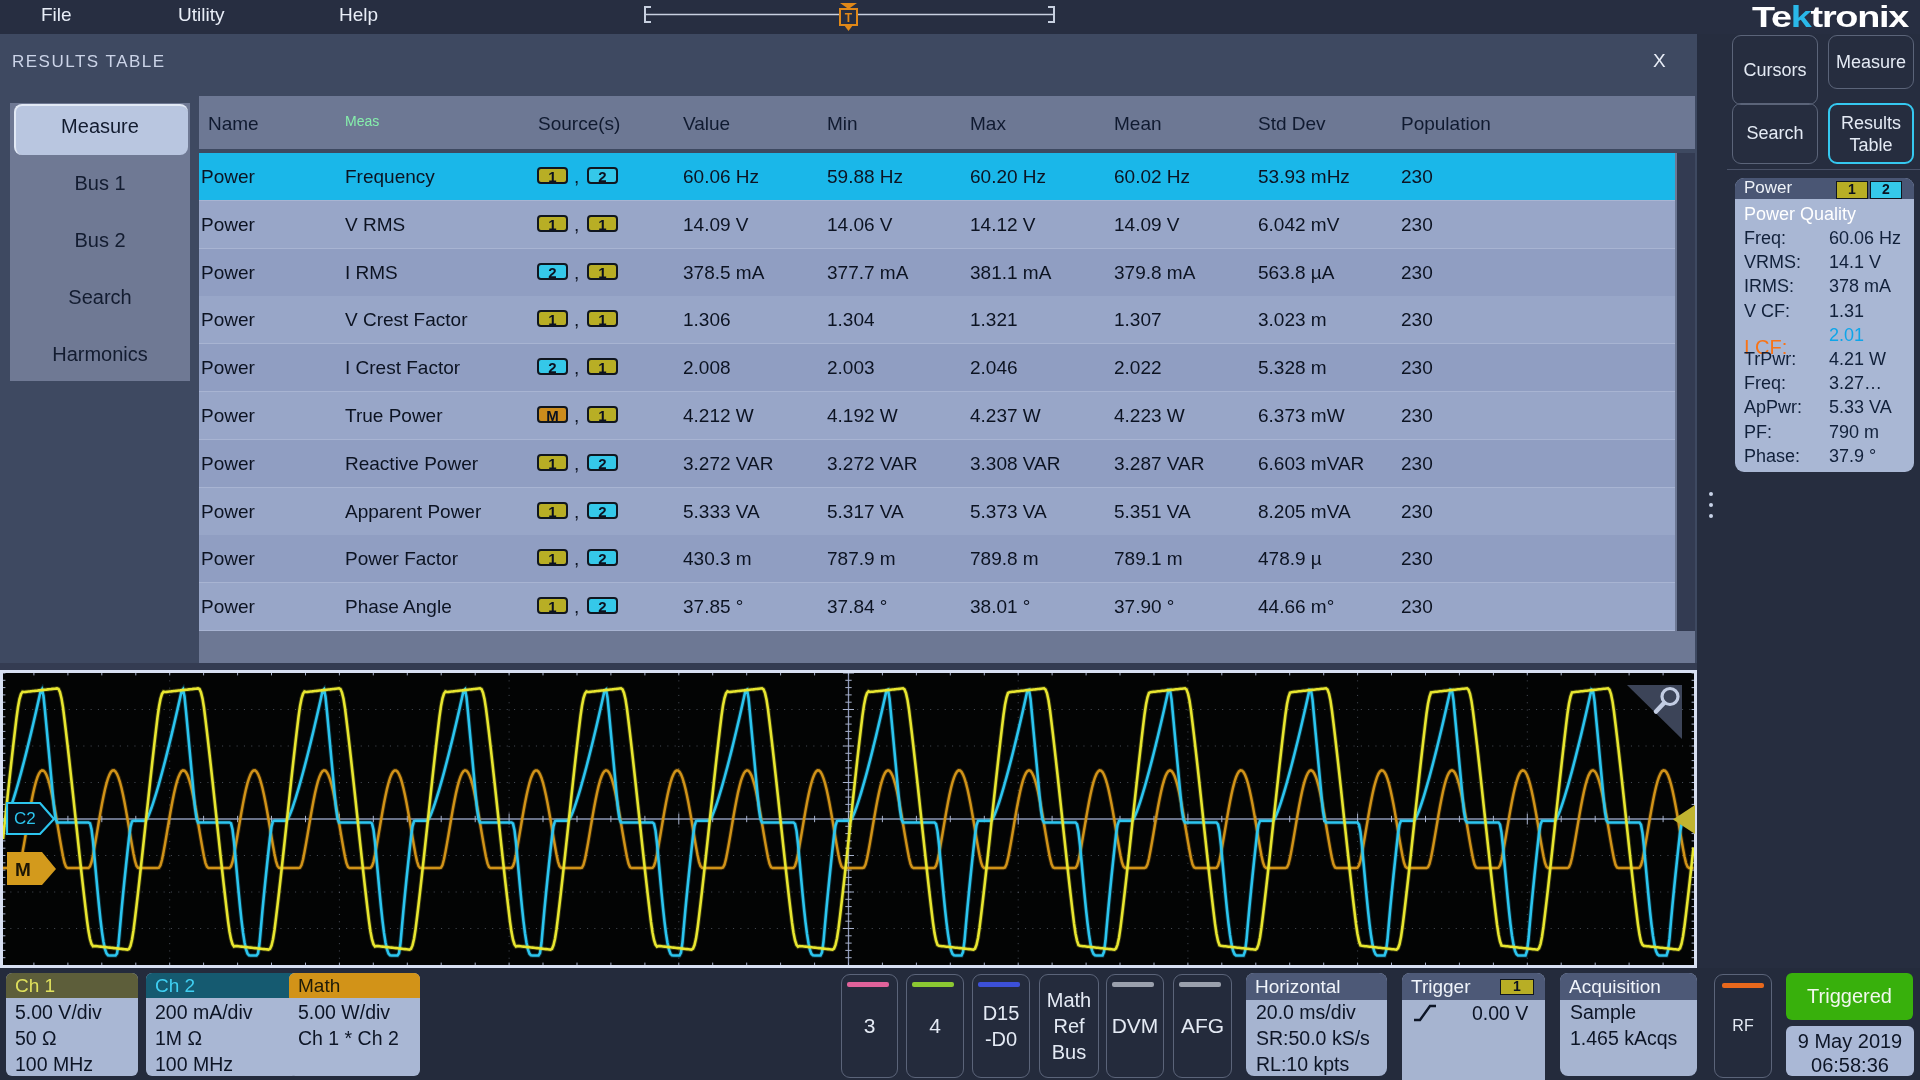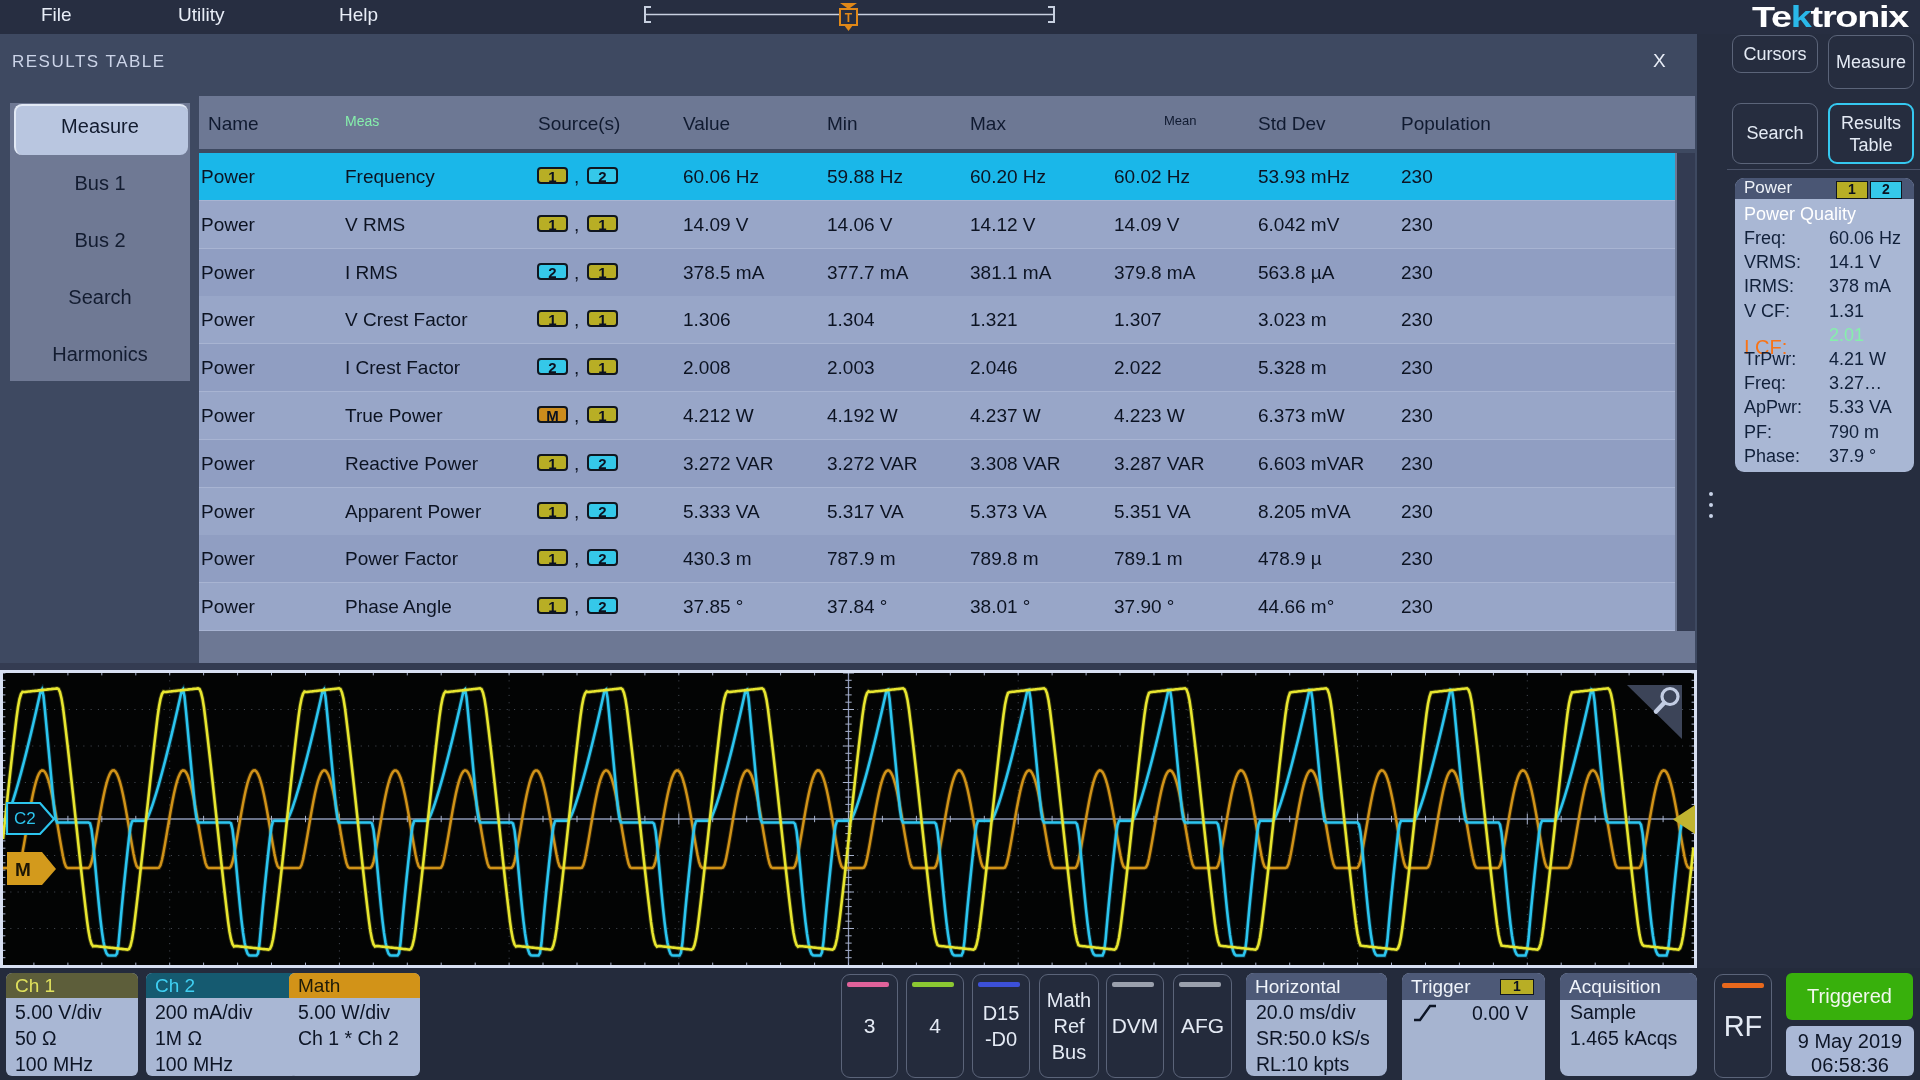--- a/index.html
+++ b/index.html
@@ -43,21 +43,21 @@
 <div style="position:absolute;left:10px;top:286px;width:180px;text-align:center;font-size:20px;color:#131c30">Search</div>
 <div style="position:absolute;left:10px;top:343px;width:180px;text-align:center;font-size:20px;color:#131c30">Harmonics</div>
 
 <div style="position:absolute;left:199px;top:96px;width:1496px;height:567px;background:#6d7894"></div>
 <div style="position:absolute;left:208px;top:113px;font-size:19px;color:#101a30">Name</div>
 <div style="position:absolute;left:345px;top:113px;font-size:14px;color:#86efac">Meas</div>
 <div style="position:absolute;left:538px;top:113px;font-size:19px;color:#101a30">Source(s)</div>
 <div style="position:absolute;left:683px;top:113px;font-size:19px;color:#101a30">Value</div>
 <div style="position:absolute;left:827px;top:113px;font-size:19px;color:#101a30">Min</div>
 <div style="position:absolute;left:970px;top:113px;font-size:19px;color:#101a30">Max</div>
-<div style="position:absolute;left:1164px;top:113px;font-size:13px;color:#101a30">Mean</div>
+<div style="position:absolute;left:1114px;top:113px;font-size:19px;color:#101a30">Mean</div>
 <div style="position:absolute;left:1258px;top:113px;font-size:19px;color:#101a30">Std Dev</div>
 <div style="position:absolute;left:1401px;top:113px;font-size:19px;color:#101a30">Population</div>
 <div style="position:absolute;left:1677px;top:153px;width:18px;height:478px;background:#333b52"></div>
 <div style="position:absolute;left:199px;top:149px;width:1496px;height:4px;background:#3e4961"></div>
 <div style="position:absolute;left:199px;top:153px;width:1476px;height:478px;background:#a8b4d2"></div>
 <div style="position:absolute;left:199px;top:153px;width:1476px;height:47px;background:#1ab7e9"></div>
 <div class="ct" style="left:201px;top:166px">Power</div>
 <div class="ct" style="left:345px;top:166px">Frequency</div>
 <div style="position:absolute;left:537px;top:167.0px;width:31px;height:17px;background:#b8ae25;border:2px solid #10161f;border-radius:4px;color:#0c1220;font-size:15px;line-height:16px;text-align:center;font-weight:bold">1</div>
 <div class="ct" style="left:574px;top:166px">,</div>
@@ -214,42 +214,42 @@
   <polygon points="7,8 40,8 54,24 40,39 7,39" fill="#070c14" stroke="#2cc5ef" stroke-width="2.2"></polygon>
   <text x="14" y="29" font-size="17" fill="#2cc5ef">C2</text>
   <polygon points="7,57 42,57 56,74 42,90 7,90" fill="#d39a1c"></polygon>
   <text x="15" y="81" font-size="19" font-weight="bold" fill="#1c1605">M</text>
 </svg>
 
 <svg style="position:absolute;left:1668px;top:805px" width="29" height="30">
   <polygon points="27,0 27,29 5,14.5" fill="#c0b430"></polygon>
 </svg>
 
-<div class="btn" style="left:1732px;top:35px;width:86px;height:38px;font-size:18px">Cursors</div>
+<div class="btn" style="left:1732px;top:35px;width:86px;height:70px;font-size:18px">Cursors</div>
 <div class="btn" style="left:1828px;top:35px;width:86px;height:54px;font-size:18px">Measure</div>
 <div class="btn" style="left:1732px;top:103px;width:86px;height:61px;font-size:18px">Search</div>
 <div class="btn" style="left:1828px;top:103px;width:86px;height:61px;font-size:18px;border:2px solid #35c8f0;line-height:22px">Results<br>Table</div>
 <div style="position:absolute;left:1727px;top:169px;width:193px;height:1px;background:#4a5268"></div>
 
 <div style="position:absolute;left:1735px;top:178px;width:179px;height:294px;background:#a9b7d4;border-radius:9px"></div>
 <div style="position:absolute;left:1735px;top:178px;width:179px;height:21px;background:#4a5674;border-radius:9px 9px 0 0"></div>
 <div style="position:absolute;left:1744px;top:178px;font-size:17px;color:#eef2f8">Power</div>
 <div style="position:absolute;left:1836px;top:181px;width:32px;height:18px;background:#b8ae25;border:1.5px solid #10161f;color:#0c1220;font-size:14px;line-height:15px;text-align:center;font-weight:bold">1</div>
 <div style="position:absolute;left:1870px;top:181px;width:32px;height:18px;background:#35c8e9;border:1.5px solid #10161f;color:#0c1220;font-size:14px;line-height:15px;text-align:center;font-weight:bold">2</div>
 <div style="position:absolute;left:1744px;top:204px;font-size:18px;color:#ffffff">Power Quality</div>
 <div style="position:absolute;left:1744px;top:228px;font-size:18px;color:#11203a">Freq:</div>
 <div style="position:absolute;left:1829px;top:228px;font-size:18px;color:#11203a">60.06 Hz</div>
 <div style="position:absolute;left:1744px;top:252px;font-size:18px;color:#11203a">VRMS:</div>
 <div style="position:absolute;left:1829px;top:252px;font-size:18px;color:#11203a">14.1 V</div>
 <div style="position:absolute;left:1744px;top:276px;font-size:18px;color:#11203a">IRMS:</div>
 <div style="position:absolute;left:1829px;top:276px;font-size:18px;color:#11203a">378 mA</div>
 <div style="position:absolute;left:1744px;top:301px;font-size:18px;color:#11203a">V CF:</div>
 <div style="position:absolute;left:1829px;top:301px;font-size:18px;color:#11203a">1.31</div>
 <div style="position:absolute;left:1744px;top:336px;font-size:20px;color:#f97316">I CF:</div>
-<div style="position:absolute;left:1829px;top:325px;font-size:18px;color:#86efac">2.01</div>
+<div style="position:absolute;left:1829px;top:325px;font-size:18px;color:#0ea5e9">2.01</div>
 <div style="position:absolute;left:1744px;top:349px;font-size:18px;color:#11203a">TrPwr:</div>
 <div style="position:absolute;left:1829px;top:349px;font-size:18px;color:#11203a">4.21 W</div>
 <div style="position:absolute;left:1744px;top:373px;font-size:18px;color:#11203a">Freq:</div>
 <div style="position:absolute;left:1829px;top:373px;font-size:18px;color:#11203a">3.27…</div>
 <div style="position:absolute;left:1744px;top:397px;font-size:18px;color:#11203a">ApPwr:</div>
 <div style="position:absolute;left:1829px;top:397px;font-size:18px;color:#11203a">5.33 VA</div>
 <div style="position:absolute;left:1744px;top:422px;font-size:18px;color:#11203a">PF:</div>
 <div style="position:absolute;left:1829px;top:422px;font-size:18px;color:#11203a">790 m</div>
 <div style="position:absolute;left:1744px;top:446px;font-size:18px;color:#11203a">Phase:</div>
 <div style="position:absolute;left:1829px;top:446px;font-size:18px;color:#11203a">37.9 °</div>
@@ -279,21 +279,21 @@
   </div>
 <div class="cline" style="left:298px;top:1001px">5.00 W/div</div>
 <div class="cline" style="left:298px;top:1027px">Ch 1 * Ch 2</div>
 
 <div class="btn" style="left:841px;top:974px;width:57px;height:104px;font-size:21px">3</div>
 <div class="btn" style="left:906px;top:974px;width:58px;height:104px;font-size:21px">4</div>
 <div class="btn" style="left:972px;top:974px;width:58px;height:104px;font-size:20px;line-height:26px">D15<br>-D0</div>
 <div class="btn" style="left:1039px;top:974px;width:60px;height:104px;font-size:20px;line-height:26px">Math<br>Ref<br>Bus</div>
 <div class="btn" style="left:1106px;top:974px;width:58px;height:104px;font-size:21px">DVM</div>
 <div class="btn" style="left:1173px;top:974px;width:59px;height:104px;font-size:21px">AFG</div>
-<div class="btn" style="left:1714px;top:974px;width:58px;height:104px;font-size:29px">RF</div>
+<div class="btn" style="left:1714px;top:974px;width:58px;height:104px;font-size:16px">RF</div>
 <div style="position:absolute;left:847px;top:982px;width:42px;height:5px;border-radius:2px;background:#e0629a"></div>
 <div style="position:absolute;left:912px;top:982px;width:42px;height:5px;border-radius:2px;background:#8cc832"></div>
 <div style="position:absolute;left:978px;top:982px;width:42px;height:5px;border-radius:2px;background:#3c50d8"></div>
 <div style="position:absolute;left:1112px;top:982px;width:42px;height:5px;border-radius:2px;background:#9aa0ac"></div>
 <div style="position:absolute;left:1179px;top:982px;width:42px;height:5px;border-radius:2px;background:#9aa0ac"></div>
 <div style="position:absolute;left:1722px;top:983px;width:42px;height:5px;border-radius:2px;background:#e8681c"></div>
 
 <div class="bigcard" style="left:1246px;top:973px;width:141px;height:103px">
   <div class="bighead">Horizontal</div>
   </div>

